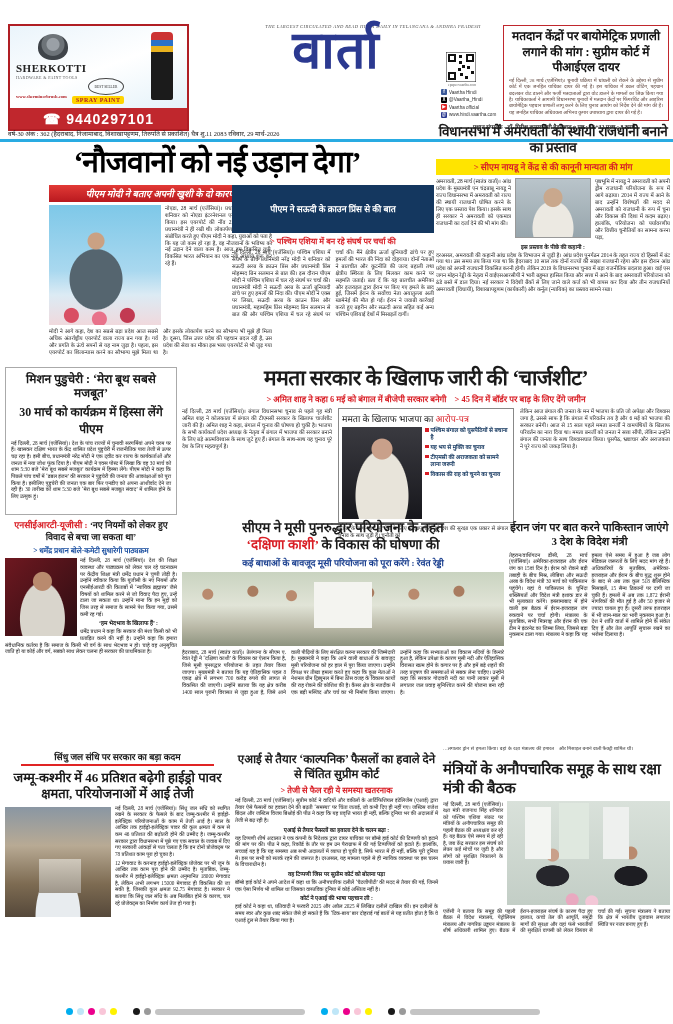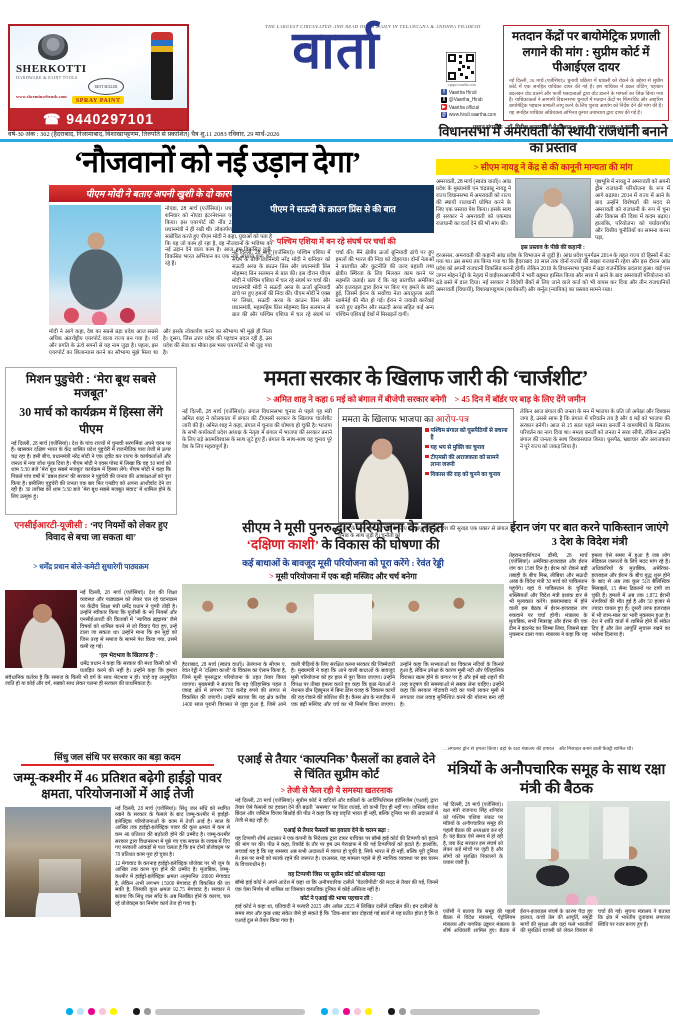--- a/index.html
+++ b/index.html
@@ -107,21 +107,21 @@
        linear-gradient(180deg,#3a3a40,#17171c);}
   .bullets{flex:1;}
   .bullet{display:flex;gap:2px;font-size:5.8px;font-weight:bold;color:#14375f;line-height:1.25;margin-bottom:2.5px;}
   .bullet .sq{flex:0 0 auto;width:3.5px;height:3.5px;background:#d91f26;margin-top:1px;}
   .charge-caption{font-size:5.4px;line-height:1.3;margin-top:2px;}
 
   
   .ncert{left:5px;top:520px;width:172px;}
   .ncert-head{font-size:9px;font-weight:bold;text-align:center;line-height:1.3;}
   .ncert-head .red{color:#d91f26;}
-  .ncert-sub{font-size:7.4px;font-weight:bold;color:#1b4fa0;text-align:center;margin:18px 0;}
+  .ncert-sub{font-size:7.4px;font-weight:bold;color:#1b4fa0;text-align:center;margin:2px 0;}
   .pradhan-photo{float:left;width:72px;height:78px;margin:1px 3px 1px 0;
      background:
        radial-gradient(circle at 52% 30%, #b98a6e 0 9px, rgba(0,0,0,0) 10px),
        radial-gradient(ellipse at 52% 78%, #d9d5cc 0 22px, rgba(0,0,0,0) 23px),
        linear-gradient(135deg,#6e1820,#2a0d12);}
   .musi{left:182px;top:520px;width:322px;}
   .musi-h1{font-size:13.5px;font-weight:bold;text-align:center;line-height:1.25;}
   .musi-h2{font-size:13.5px;font-weight:bold;text-align:center;line-height:1.25;}
   .musi-h2 .red{color:#d91f26;}
   .musi-sub-blue{font-size:9px;font-weight:bold;color:#1a3f8f;text-align:center;margin-top:2px;}
@@ -150,21 +150,21 @@
   .dam-photo{float:left;width:106px;height:110px;margin:2px 4px 2px 0;
      background:
        linear-gradient(#cfc8bb,#9e968a) 34px 52px / 42px 34px no-repeat,
        radial-gradient(ellipse at 50% 100%, #e8ecef 0 22px, rgba(0,0,0,0) 23px),
        linear-gradient(180deg,#8a97a3 0%,#b8aa94 35%,#7d6b52 70%,#55483a 100%);}
   .ai-story{left:235px;top:752px;width:203px;}
   .ai-head{font-size:11.6px;font-weight:bold;text-align:center;line-height:1.3;}
   .ai-sub{font-size:8.2px;font-weight:bold;color:#d91f26;text-align:center;margin:2px 0;}
   .defence{left:443px;top:746px;width:227px;}
   .cont-txt{font-size:4.8px;color:#333;line-height:1.25;height:11px;overflow:hidden;column-count:2;column-gap:5px;}
-  .def-head{font-size:15px;font-weight:bold;text-align:center;line-height:1.25;margin-top:3px;}
+  .def-head{font-size:15px;font-weight:bold;line-height:1.25;margin-top:3px;}
   .def-flex{display:flex;gap:4px;margin-top:3px;}
   .def-col{flex:0 0 60px;}
   .def-photo{flex:1;height:104px;
      background:
        linear-gradient(180deg,#f3f5f2 0 70%, rgba(0,0,0,0) 70%) 18px 6px / 26px 74px no-repeat,
        linear-gradient(180deg,#dfe8df 0 70%, rgba(0,0,0,0) 70%) 52px 2px / 30px 80px no-repeat,
        linear-gradient(180deg,#eef0ee 0 70%, rgba(0,0,0,0) 70%) 96px 6px / 26px 74px no-repeat,
        radial-gradient(circle at 28% 52%, #c9a08a 0 6px, rgba(0,0,0,0) 7px),
        radial-gradient(ellipse at 28% 72%, #26262c 0 16px, rgba(0,0,0,0) 17px),
        radial-gradient(circle at 76% 50%, #b98a6e 0 6px, rgba(0,0,0,0) 7px),
@@ -338,23 +338,20 @@
     <div class="midhead">‘हम भेदभाव के खिलाफ हैं’ :</div>
     <p class="body-txt just" style="font-size:5.2px;">धर्मेंद्र प्रधान ने कहा कि सरकार की मंशा किसी को भी प्रताड़ित करने की नहीं है। उन्होंने कहा कि हमारा संवैधानिक कर्तव्य है कि समाज के किसी भी वर्ग के साथ भेदभाव न हो। चाहे वह अनुसूचित जाति हो या कोई और वर्ग, सबको साथ लेकर चलना ही सरकार की प्राथमिकता है।</p>
   </div>
 
   <div class="abs musi">
     <div class="musi-h1">सीएम ने मूसी पुनरुद्धार परियोजना के तहत</div>
     <div class="musi-h2">
       <span class="red">‘दक्षिणा काशी’ </span><span>के विकास की घोषणा की</span>
     </div>
     <div class="musi-sub-blue">कई बाधाओं के बावजूद मूसी परियोजना को पूरा करेंगे : रेवंत रेड्डी</div>
-    <div class="musi-sub2">
-      <span class="red">&gt; </span><span>मूसी परियोजना में एक बड़ी मस्जिद और चर्च बनेगा</span>
-    </div>
     <div class="musi-photo"></div>
     <p class="three-col body-txt just" style="font-size:5.2px;">हैदराबाद, 28 मार्च (स्वतंत्र वार्ता)। तेलंगाना के सीएम ए. रेवंत रेड्डी ने ‘दक्षिणा काशी’ के विकास का ऐलान किया है, जिसे मूसी पुनरुद्धार परियोजना के तहत तैयार किया जाएगा। मुख्यमंत्री ने बताया कि यह ऐतिहासिक पहल 8 एकड़ क्षेत्र में लगभग 700 करोड़ रुपये की लागत से विकसित की जाएगी। उन्होंने बताया कि यह क्षेत्र करीब 1400 साल पुरानी विरासत से जुड़ा हुआ है, जिसे आने वाली पीढ़ियों के लिए संरक्षित करना सरकार की जिम्मेदारी है। मुख्यमंत्री ने कहा कि आने वाली बाधाओं के बावजूद मूसी परियोजना को हर हाल में पूरा किया जाएगा। उन्होंने विपक्ष पर तीखा हमला करते हुए कहा कि कुछ नेताओं ने नेशनल ग्रीन ट्रिब्यूनल में बिना ठोस वजह के विकास कार्यों की राह रोकने की कोशिश की है। कैंसर क्षेत्र के नजदीक में एक बड़ी मस्जिद और चर्च का भी निर्माण किया जाएगा। उन्होंने कहा कि सभ्यताओं का विकास नदियों के किनारे हुआ है, लेकिन उपेक्षा के कारण मूसी नदी और ऐतिहासिक विरासत खत्म होने के कगार पर है और हमें बड़े शहरों की तरह प्रदूषण की समस्याओं से सबक लेना चाहिए। उन्होंने कहा कि सरकार गोदावरी नदी का पानी लाकर मूसी में लगातार जल प्रवाह सुनिश्चित करने की योजना बना रही है।</p>
   </div>
 
   <div class="abs iran">
     <div class="iran-head">ईरान जंग पर बात करने पाकिस्तान जाएंगे 3 देश के विदेश मंत्री</div>
     <p class="iran-body just">तेहरान/वाशिंगटन डीसी, 28 मार्च (एजेंसियां)। अमेरिका-इजराइल और ईरान जंग का 15वां दिन है। ईरान को रोकने बड़ी तबाही के बीच मिस्र, लीबिया और सऊदी अरब के विदेश मंत्री 30 मार्च को पाकिस्तान पहुंचेंगे। यहां वे पाकिस्तान के चुनिंदा शख्सियतों और विदेश मंत्री इशाक डार से भी मुलाकात करेंगे। इस्लामाबाद में होने वाली इस बैठक में ईरान-इजराइल जंग रुकवाने पर चर्चा होगी। मंत्रालय के मुताबिक, सभी मित्रराष्ट्र और ईरान की एक टीम ने इंटरनेट का जिम्मा लिया, जिससे बड़ा नुकसान टाला गया। मंत्रालय ने कहा कि यह हमला ऐसे समय में हुआ है जब लोग मेडिकल जरूरतों के लिए मदद मांग रहे हैं। अधिकारियों के मुताबिक, अमेरिका-इजराइल और ईरान के बीच युद्ध शुरू होने के बाद से अब तक कुल 518 बैलिस्टिक मिसाइलें, 15 सैन्य ठिकानों पर दागी जा चुकी हैं। हमलों में अब तक 1,872 ईरानी नागरिकों की मौत हुई है और 50 हजार से ज्यादा घायल हुए हैं। दूसरी तरफ इजराइल में भी जान-माल का भारी नुकसान हुआ है। देश ने शांति वार्ता में शामिल होने के संकेत दिए हैं और तेल आपूर्ति सुचारू रखने का भरोसा दिलाया है।</p>
   </div>
 
   <div class="abs sindhu">

